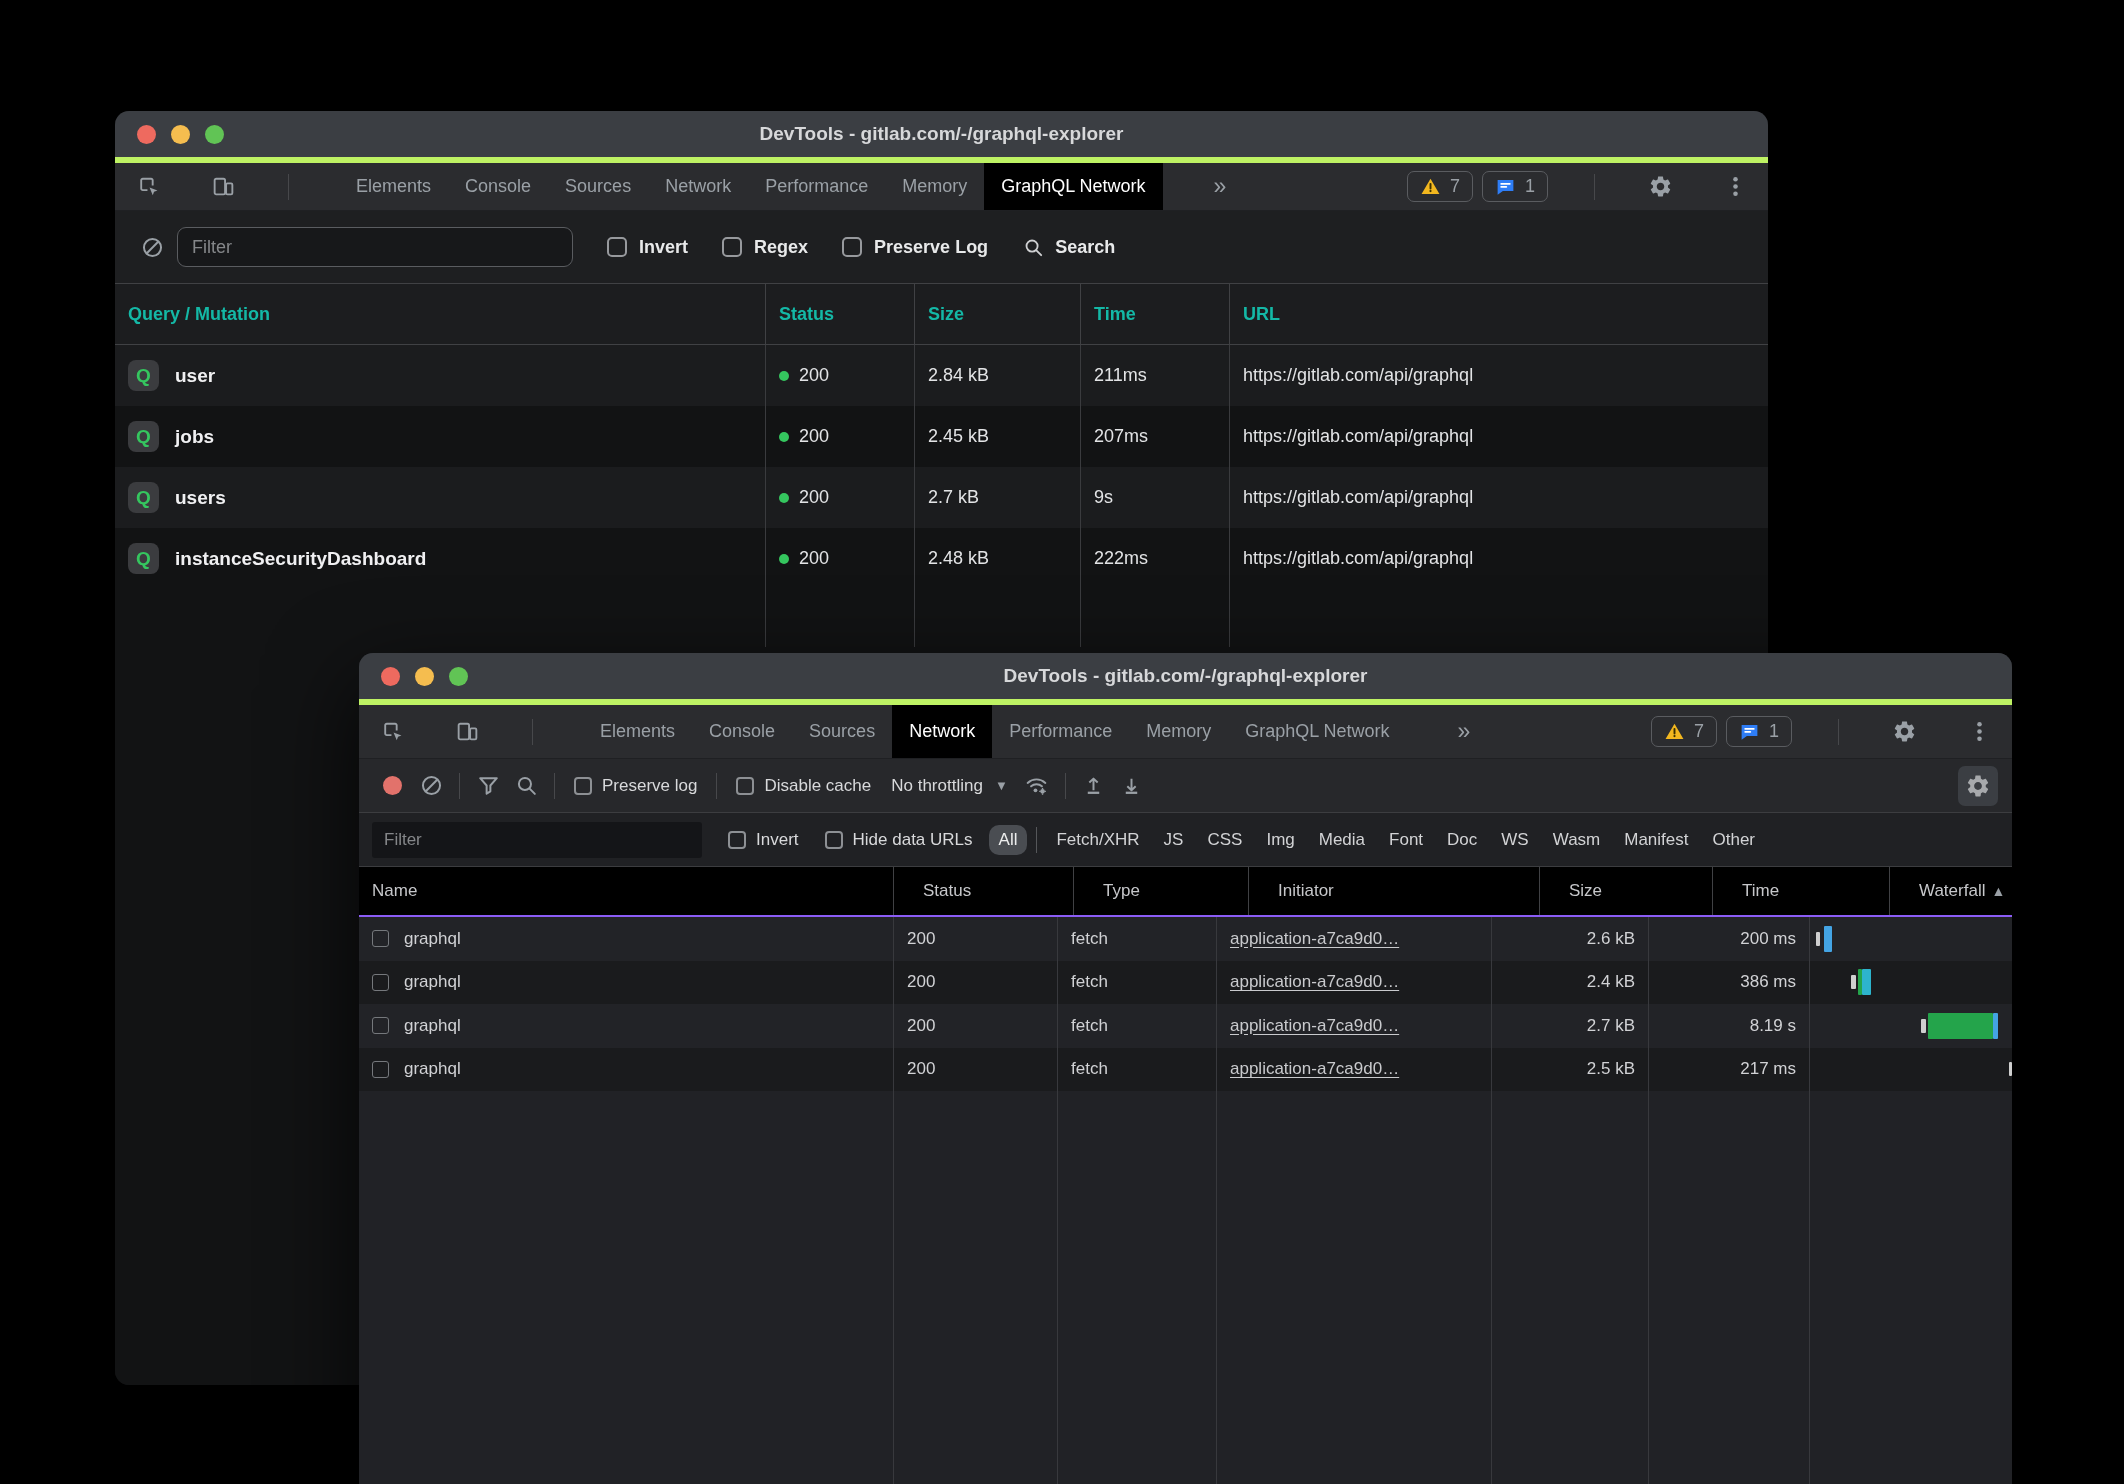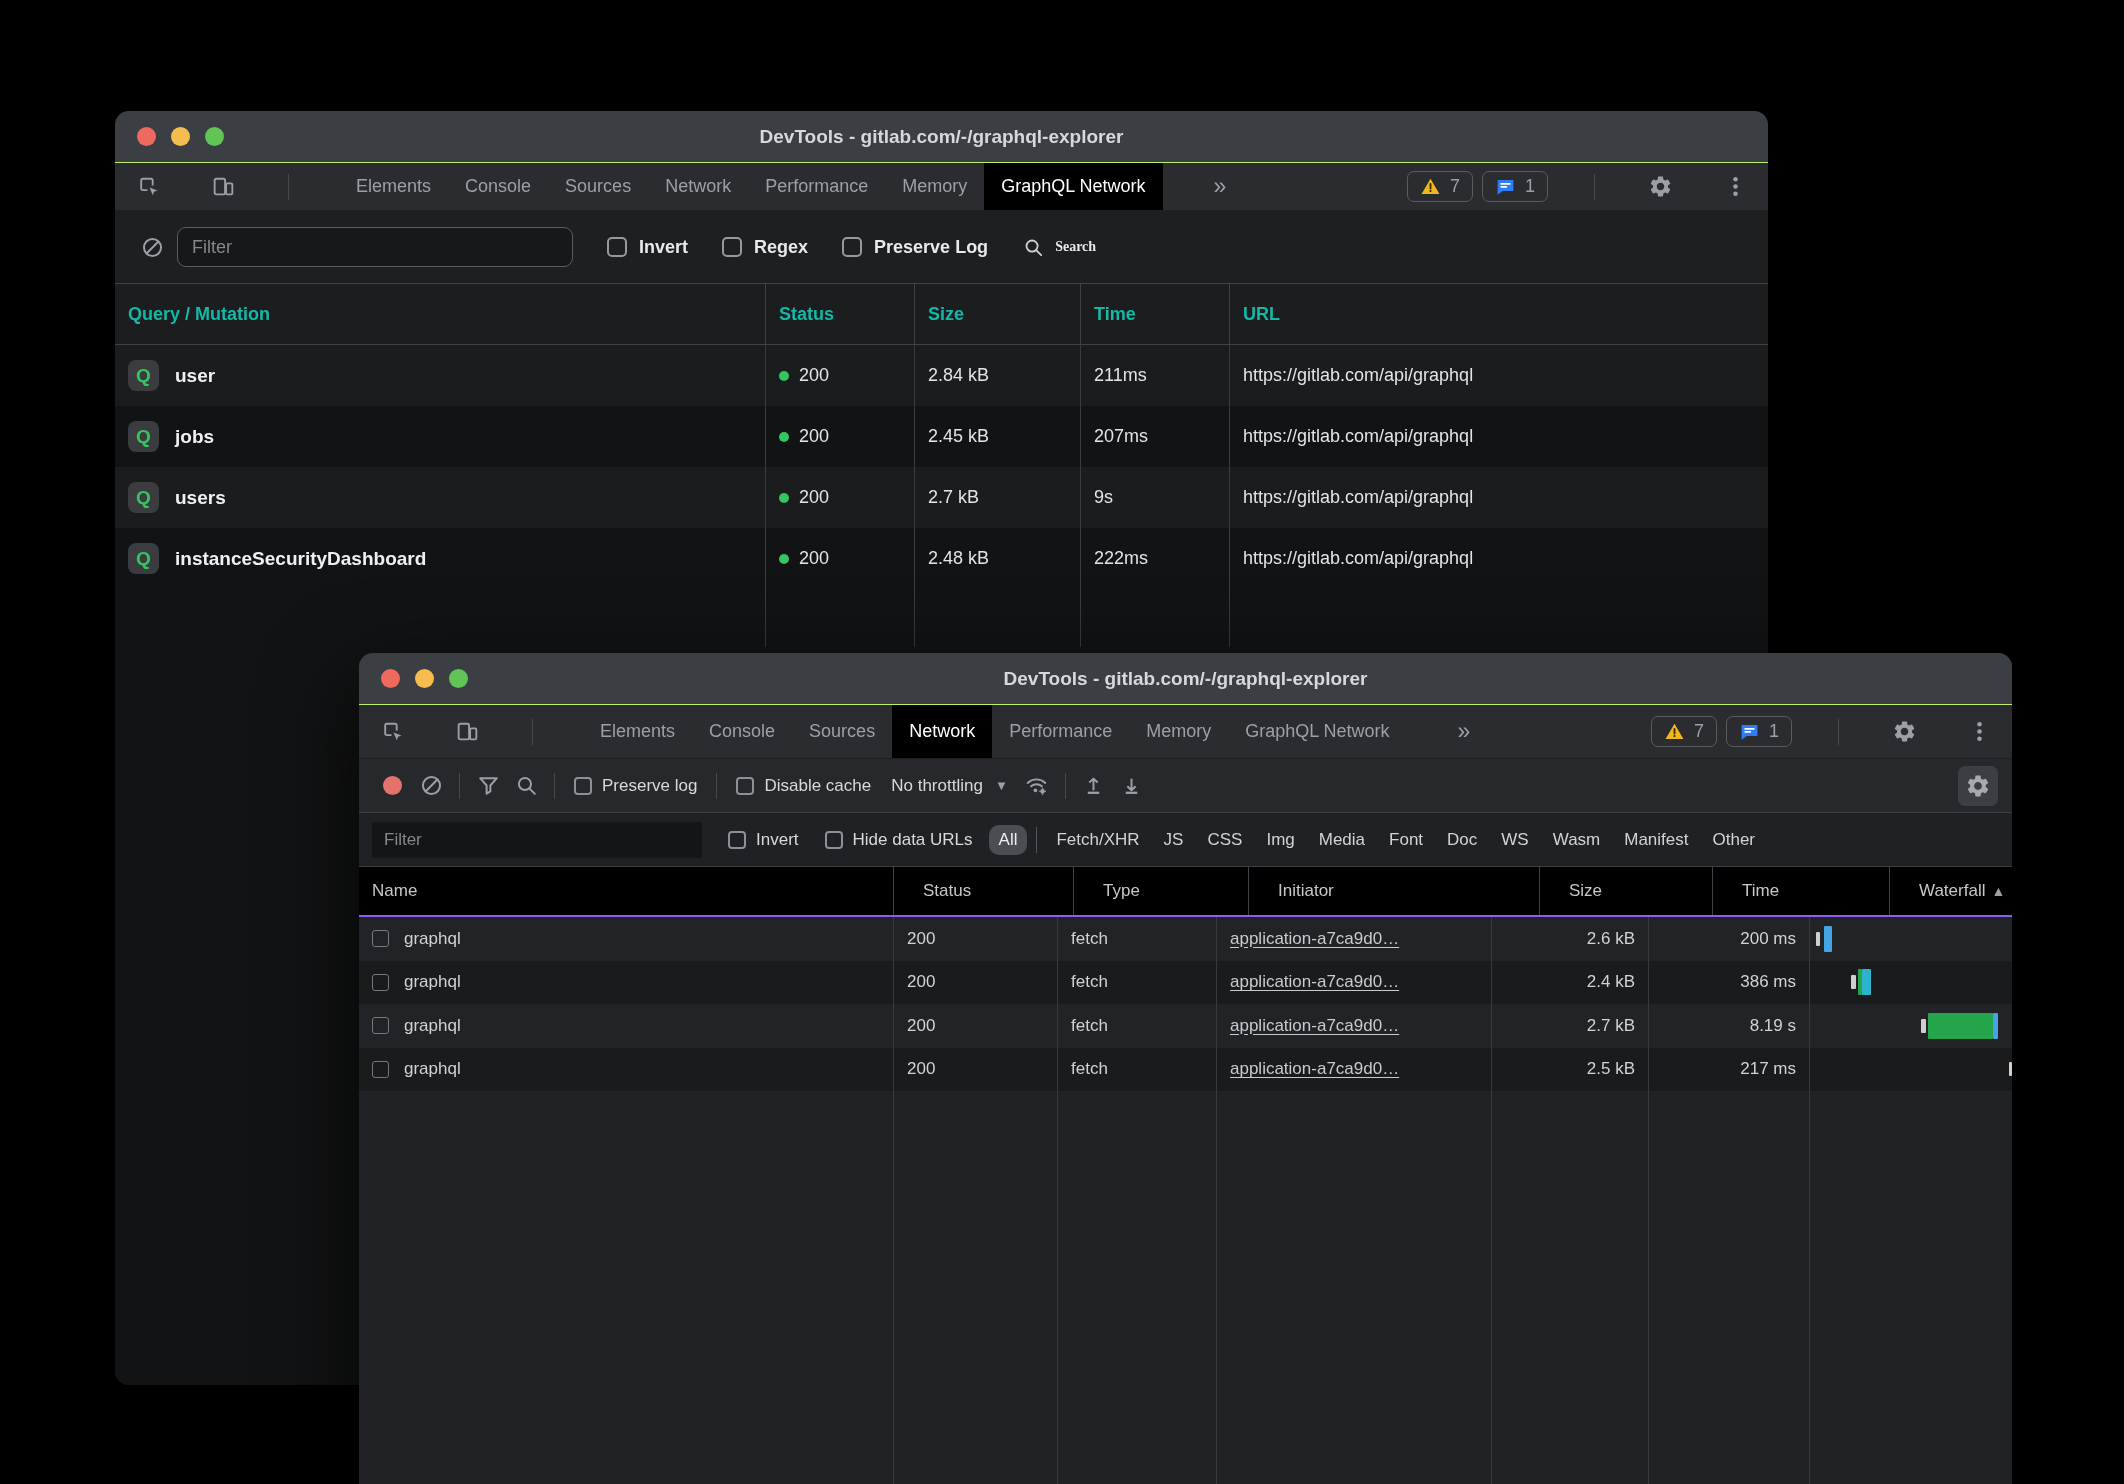--- a/index.html
+++ b/index.html
@@ -6,21 +6,21 @@
   html,body { width:2124px; height:1484px; }
   body { background:#000; font-family:"Liberation Sans", sans-serif; overflow:hidden; }
   .canvas { position:relative; width:2124px; height:1484px; background:#000; overflow:hidden; }
 
   .win { position:absolute; box-shadow:0 30px 90px rgba(0,0,0,.8); display:flex; flex-direction:column; }
   .win.back  { left:115px; top:111px;  width:1653px; height:1274px; background:#121314; border-radius:14px; }
   .win.front { left:359px; top:653px;  width:1653px; height:831px;  background:#202124; border-radius:14px 14px 0 0; z-index:2; }
 
   
   .titlebar { height:52px; flex:none; background:#3b3e43; border-radius:14px 14px 0 0;
-              position:relative; display:flex; align-items:center; border-bottom:1px solid #bef264; }
+              position:relative; display:flex; align-items:center; border-bottom:6px solid #bef264; }
   .lights { display:flex; gap:15px; padding-left:22px; }
   .light { width:19px; height:19px; border-radius:50%; }
   .light.red{ background:var(--tl-red); } .light.yellow{ background:var(--tl-yellow); } .light.green{ background:var(--tl-green); }
   .wtitle { position:absolute; left:0; right:0; text-align:center; font-size:19px; font-weight:bold; color:#d7d8da; }
 
   
   .tabbar { flex:none; background:#2b2c2f; display:flex; align-items:center; padding:0 14px; border-bottom:1px solid #1f2023;gap:37px; }
   .back .tabbar { height:48px; } .front .tabbar { height:54px; }
   .tool-btn { width:38px; height:38px; flex:none; display:flex; align-items:center; justify-content:center; color:#9aa0a6; }
   .tool-btn svg { width:25px; height:25px; }
@@ -38,21 +38,21 @@
   .gql-filterbar { height:72px; flex:none; background:#1e1f21; display:flex; align-items:center; padding:0 18px; }
   .gql-filterbar .tool-btn { margin-right:6px; }
   .gql-filter { width:396px; height:40px; background:#17181a; border:1.5px solid #5a5c60; border-radius:9px;
                 color:#e8e9ea; font-size:18px; padding:0 14px; outline:none; }
   input::placeholder { color:#85878a; }
   .check { display:flex; align-items:center; gap:12px; margin-left:34px; }
   .cb { width:20px; height:20px; border:2px solid #97999d; border-radius:5px; flex:none; }
   .cb-label { font-size:18px; font-weight:600; color:#e8e9ea; white-space:nowrap; }
   .search-wrap { display:flex; align-items:center; gap:10px; margin-left:34px; color:#e8e9ea; }
   .search-wrap svg { width:23px; height:23px; color:#cfd0d2; }
-  .search-label { font-size:14px; font-weight:600;font-family:Liberation Serif, serif; }
+  .search-label { font-size:18px; font-weight:600; }
 
   
   .gql-grid { display:grid; grid-template-columns:651px 149px 166px 149px 1fr; }
   .gql-head { height:62px; flex:none; background:#1c1d1f; border-top:1px solid #404144; border-bottom:1px solid #404144; }
   .gql-head .hcell { font-size:18px; font-weight:bold; color:#14b8a6; }
   .hcell { display:flex; align-items:center; padding:0 13px; border-right:1px solid #404144; overflow:hidden; white-space:nowrap; }
   .hcell:last-child { border-right:none; }
   .grow { height:61px; }
   .grow.odd { background:#1b1c1e; } .grow.even { background:#121314; }
   .gcell { display:flex; align-items:center; padding:0 13px; font-size:18px; color:#e3e4e6;

